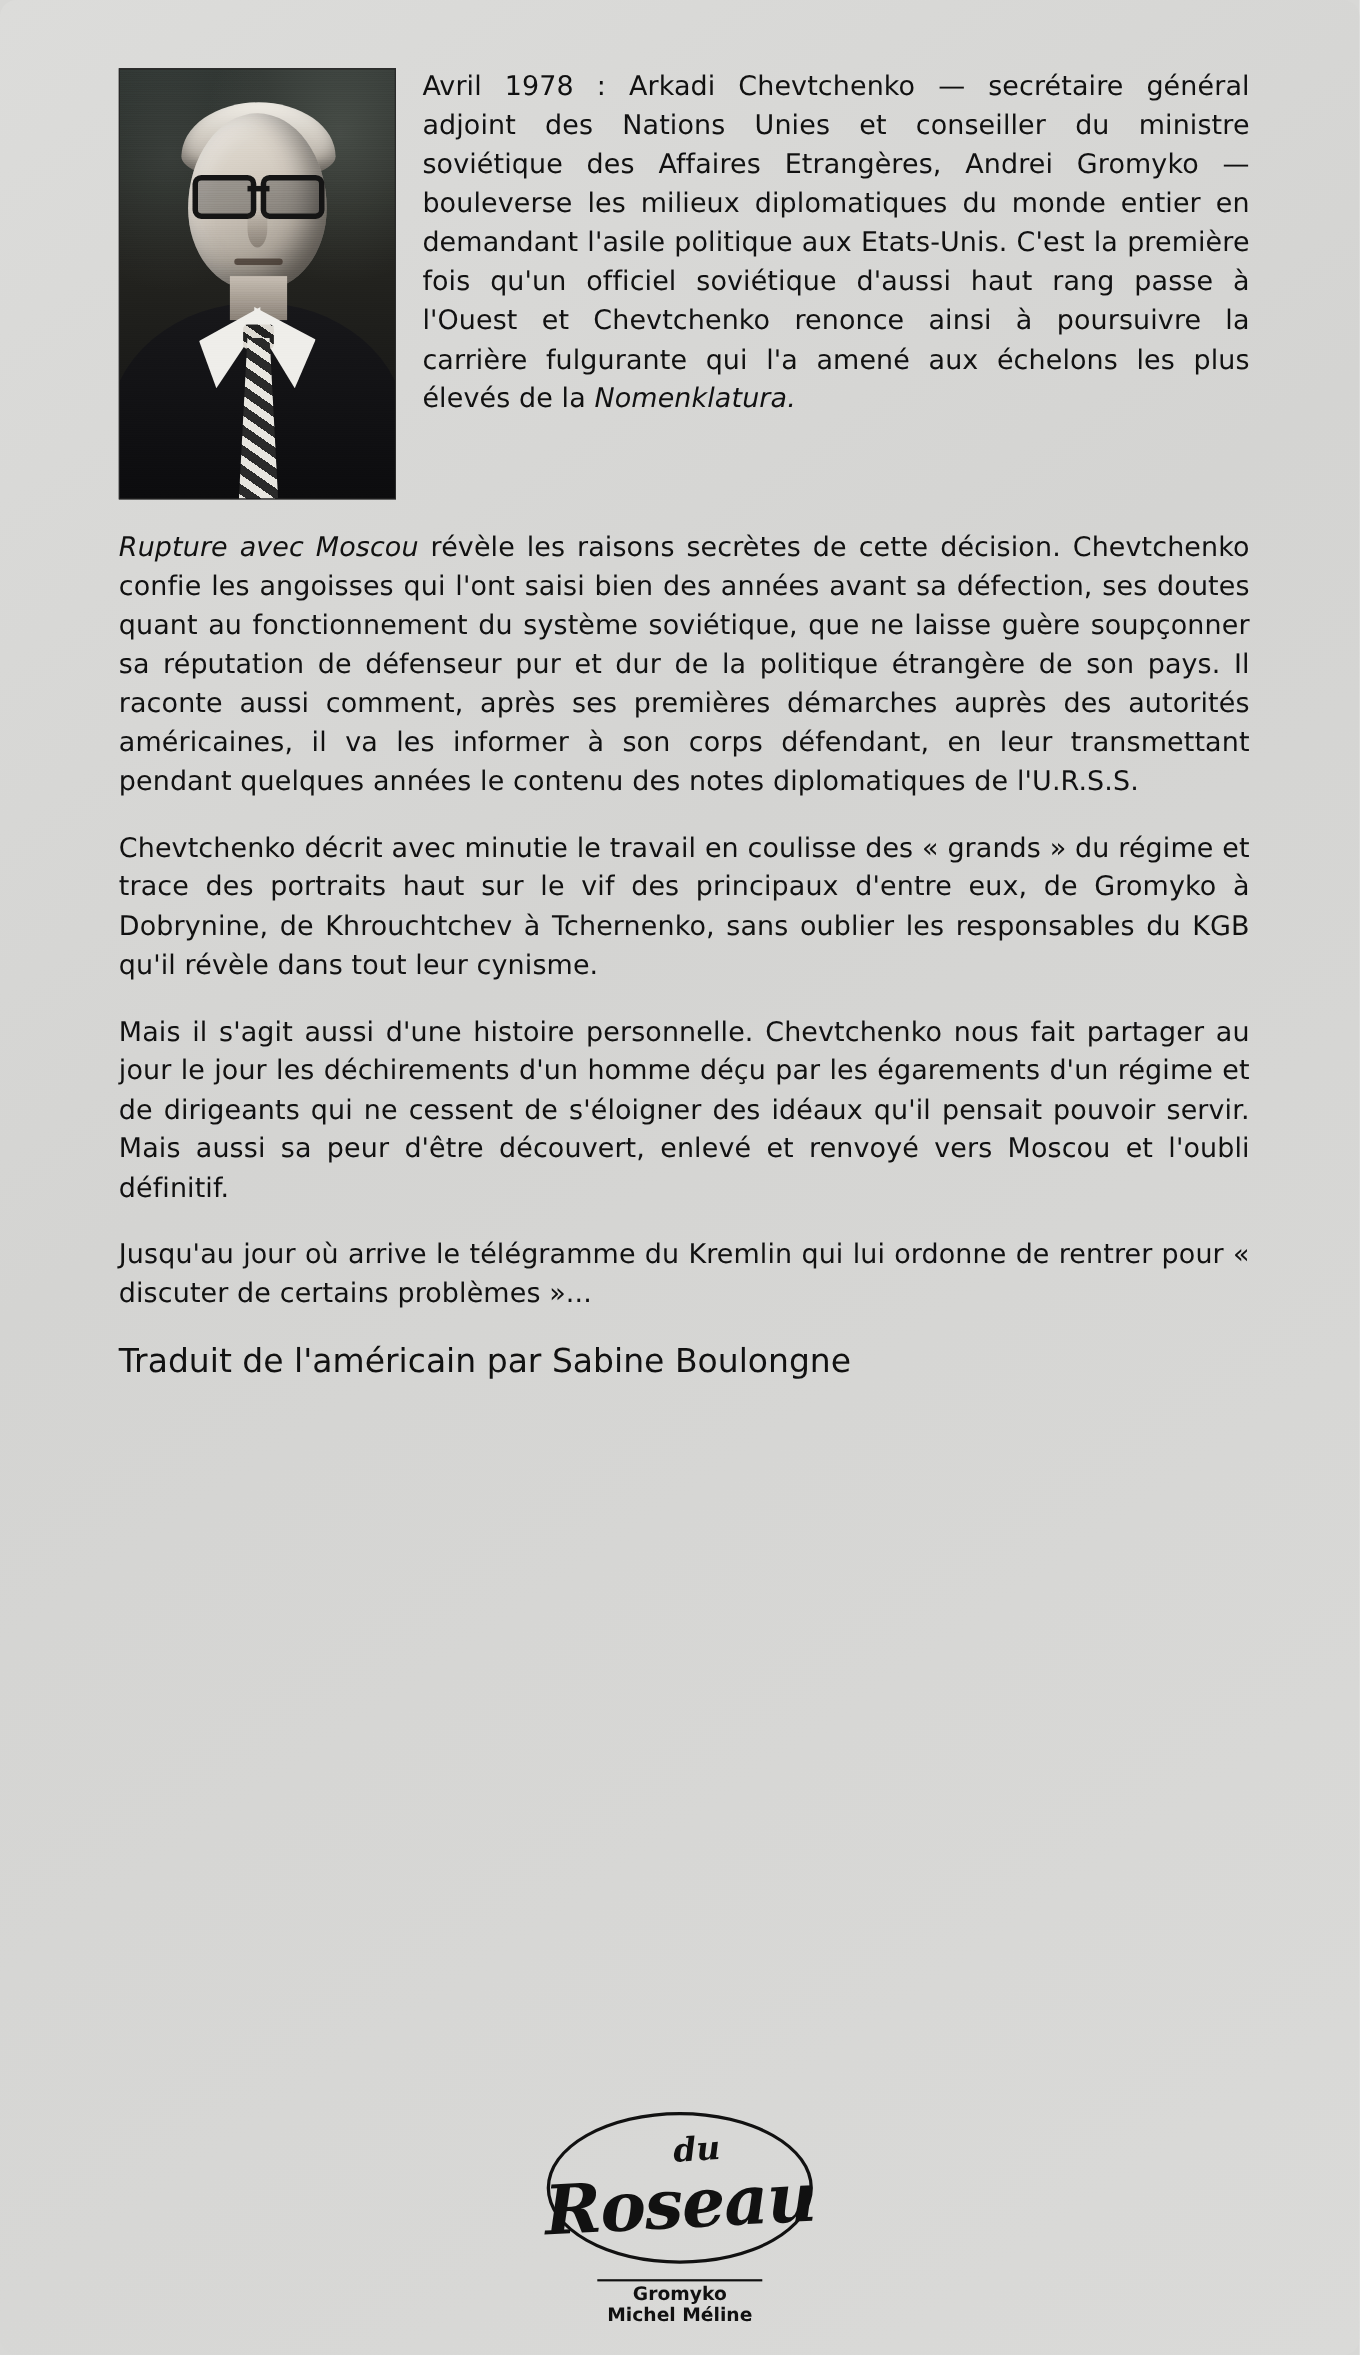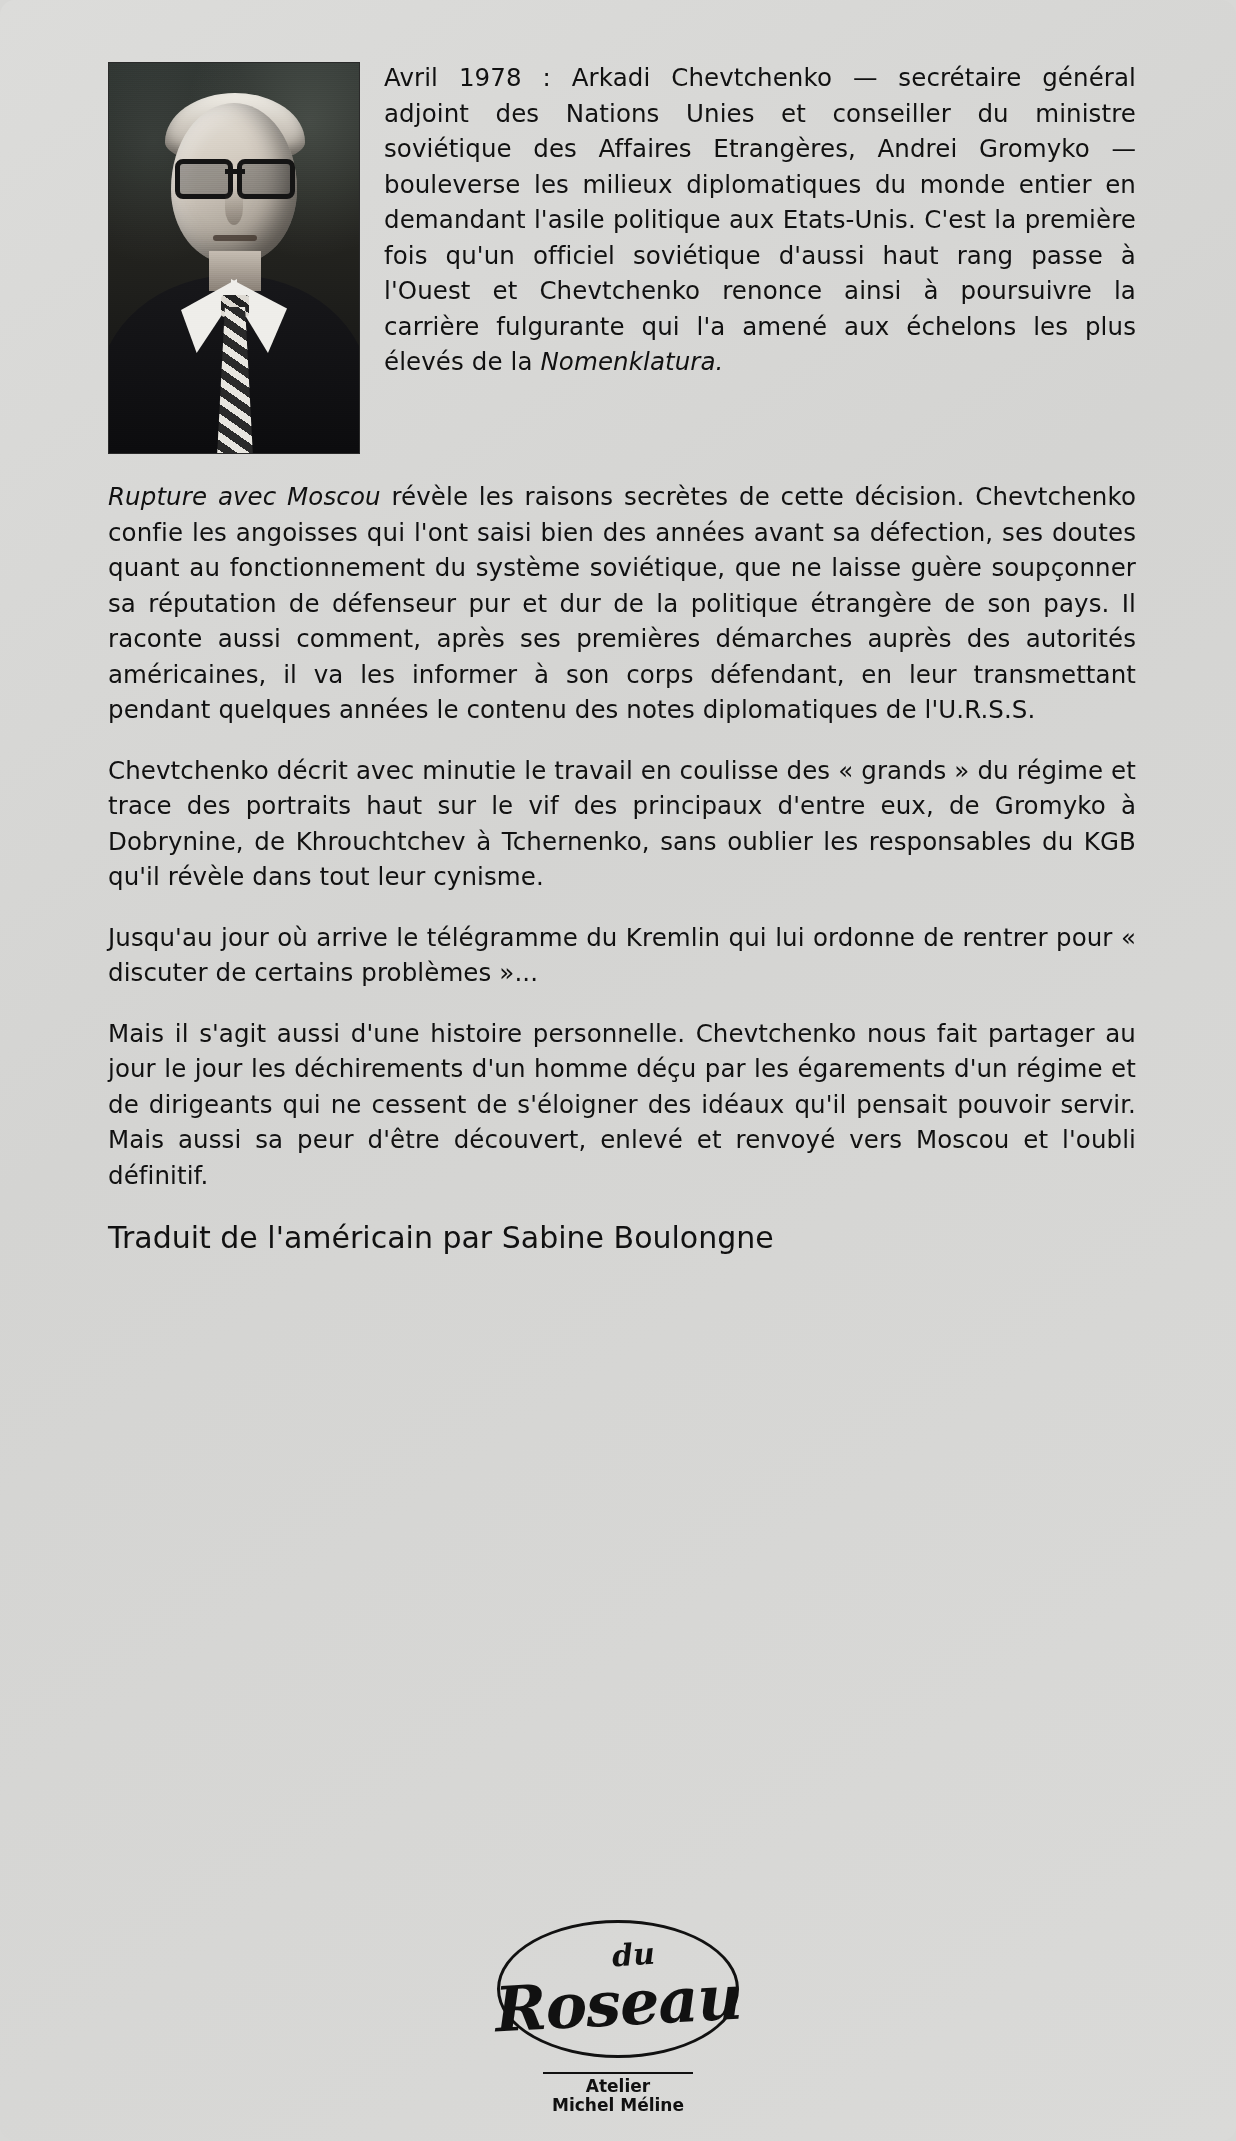--- a/index.html
+++ b/index.html
@@ -301,33 +301,33 @@
 
     <p class="para first-body">
       <em>Rupture avec Moscou</em><span> révèle les raisons secrètes de cette décision. Chevtchenko confie les angoisses qui l'ont saisi bien des années avant sa défection, ses doutes quant au fonctionnement du système soviétique, que ne laisse guère soupçonner sa réputation de défenseur pur et dur de la politique étrangère de son pays. Il raconte aussi comment, après ses premières démarches auprès des autorités américaines, il va les informer à son corps défendant, en leur transmettant pendant quelques années le contenu des notes diplomatiques de l'U.R.S.S.</span>
     </p>
 
     <p class="para">
       <span>Chevtchenko décrit avec minutie le travail en coulisse des « grands » du régime et trace des portraits haut sur le vif des principaux d'entre eux, de Gromyko à Dobrynine, de Khrouchtchev à Tchernenko, sans oublier les responsables du KGB qu'il révèle dans tout leur cynisme.</span>
     </p>
 
     <p class="para">
+      <span>Mais il s'agit aussi d'une histoire personnelle. Chevtchenko nous fait partager au jour le jour les déchirements d'un homme déçu par les égarements d'un régime et de dirigeants qui ne cessent de s'éloigner des idéaux qu'il pensait pouvoir servir. Mais aussi sa peur d'être découvert, enlevé et renvoyé vers Moscou et l'oubli définitif.</span>
+    </p>
+
+    <p class="para">
       <span>Jusqu'au jour où arrive le télégramme du Kremlin qui lui ordonne de rentrer pour « discuter de certains problèmes »...</span>
-    </p>
-
-    <p class="para">
-      <span>Mais il s'agit aussi d'une histoire personnelle. Chevtchenko nous fait partager au jour le jour les déchirements d'un homme déçu par les égarements d'un régime et de dirigeants qui ne cessent de s'éloigner des idéaux qu'il pensait pouvoir servir. Mais aussi sa peur d'être découvert, enlevé et renvoyé vers Moscou et l'oubli définitif.</span>
     </p>
 
     <div class="translator">Traduit de l'américain par Sabine Boulongne</div>
   </div>
 
   <div class="logo-area">
     <div class="logo-oval">
       <span class="logo-du">du</span>
       <span class="logo-roseau">Roseau</span>
     </div>
     <div class="imprint">
-      <div>Atelier</div>
+      <div>Gromyko</div>
       <div>Michel Méline</div>
     </div>
   </div>
 </div>
 
 </body></html>

